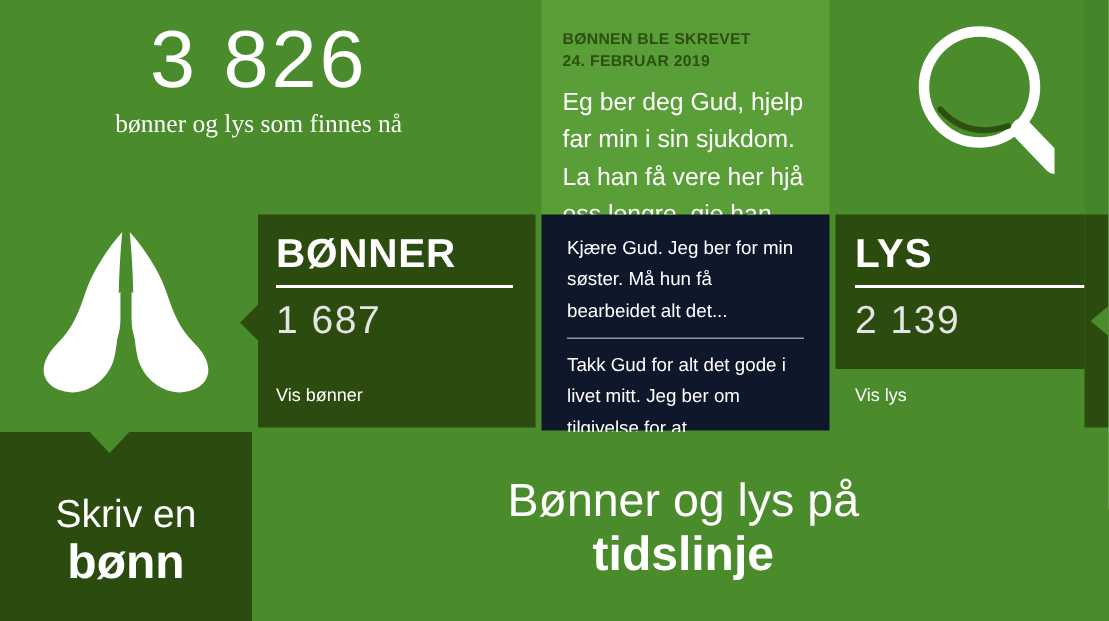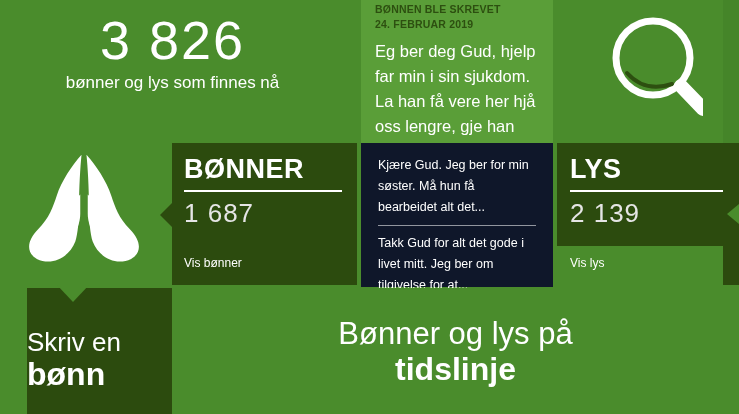--- a/index.html
+++ b/index.html
@@ -7,23 +7,23 @@
   body { font-family:"Liberation Sans", sans-serif; }
   #app {
     position:relative; width:739px; height:414px;
     background:#4a8c2c; overflow:hidden; color:#fff;
   }
   .tile { position:absolute; }
 
   
   #stat-tile { left:0; top:0; width:345px; height:143px; text-align:center; padding-top:12px; }
   #stat-number { font-size:54px; font-weight:300; letter-spacing:2px; line-height:1.05; }
-  #stat-subtitle { font-size:17px; font-weight:300; margin-top:4px; }
+  #stat-subtitle { font-size:17px; font-weight:300; margin-top:4px;font-family:Liberation Serif, serif; }
 
-  #quote-tile { left:361px; top:0; width:192px; height:143px; background:#5a9e38; padding:2px 14px; cursor:pointer; }
+  #quote-tile { left:361px; top:0; width:192px; height:143px; background:#5a9e38; padding:19px 14px; cursor:pointer; }
   #quote-label { font-size:10.5px; font-weight:bold; color:#2d4f10; line-height:1.45; letter-spacing:.2px; }
   #quote-text { font-size:16.5px; font-weight:300; line-height:25px; margin-top:7px; }
 
   #search-tile { left:557px; top:0; width:166px; height:143px; cursor:pointer; }
   #search-tile svg { position:absolute; left:20px; top:8px; }
   #row1-right-sliver { left:723px; top:0; width:16px; height:143px; background:#458529; }
 
   
   #hands-tile { left:0; top:146px; width:168px; height:139px; cursor:pointer; }
   #hands-tile svg { position:absolute; left:22px; top:6px; }
@@ -48,21 +48,21 @@
   #lys-tile { left:557px; top:143px; width:166px; height:103px; background:#2c4b0e; padding:10px 0 4px 13px; cursor:pointer; }
   #lys-tile .tile-rule { width:153px; }
 
   #row2-right-sliver { left:723px; top:143px; width:16px; height:142px; background:#2c4b0e; }
   #right-left-arrow { position:absolute; left:727px; top:204px; width:0; height:0;
     border-top:10px solid transparent; border-bottom:10px solid transparent;
     border-right:12px solid #4a8c2c; z-index:2; }
 
   
   #skriv-tile { left:0; top:288px; width:168px; height:126px; background:#2c4b0e;
-    padding-top:40px; cursor:pointer;margin-left:27px; }
+    text-align:center; padding-top:40px; cursor:pointer; }
   #skriv-line1 { font-size:26px; font-weight:300; line-height:1.1; }
   #skriv-line2 { font-size:32px; font-weight:bold; line-height:1.1; }
 
   #timeline-tile { left:172px; top:288px; width:567px; height:126px; background:#4a8c2c;
     text-align:center; padding-top:28px; cursor:pointer; }
   #timeline-line1 { font-size:31px; font-weight:400; line-height:1.15; }
   #timeline-line2 { font-size:32px; font-weight:bold; line-height:1.1; }
 </style>
 </head>
 <body>

